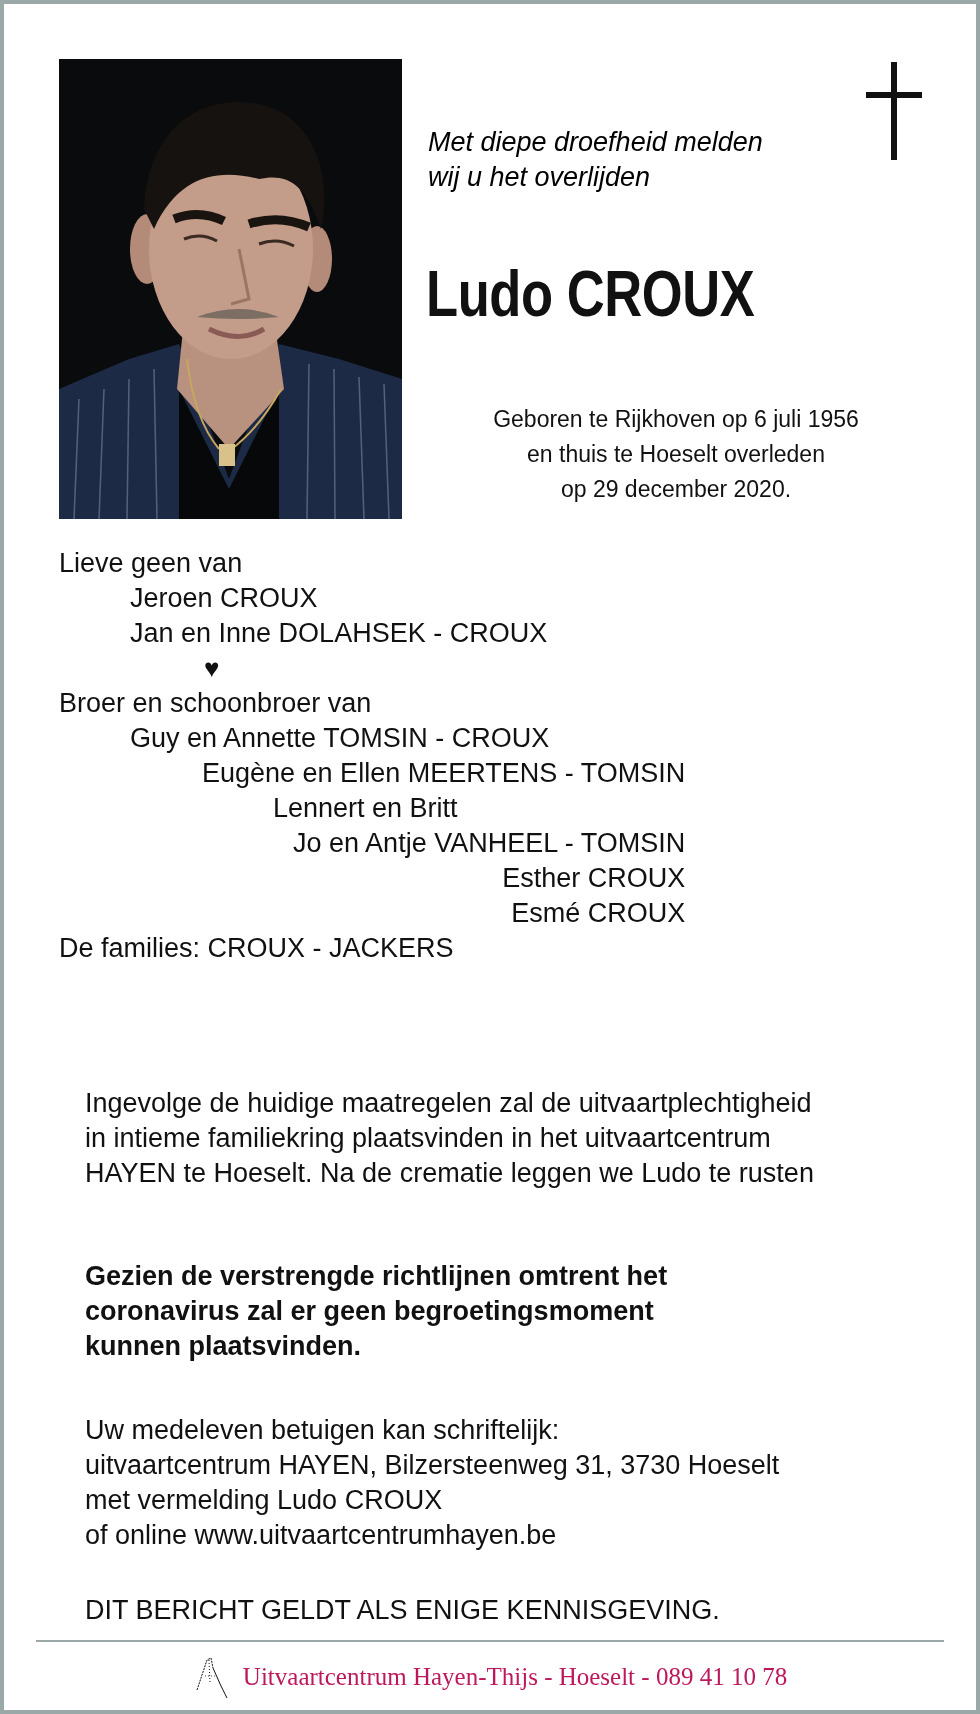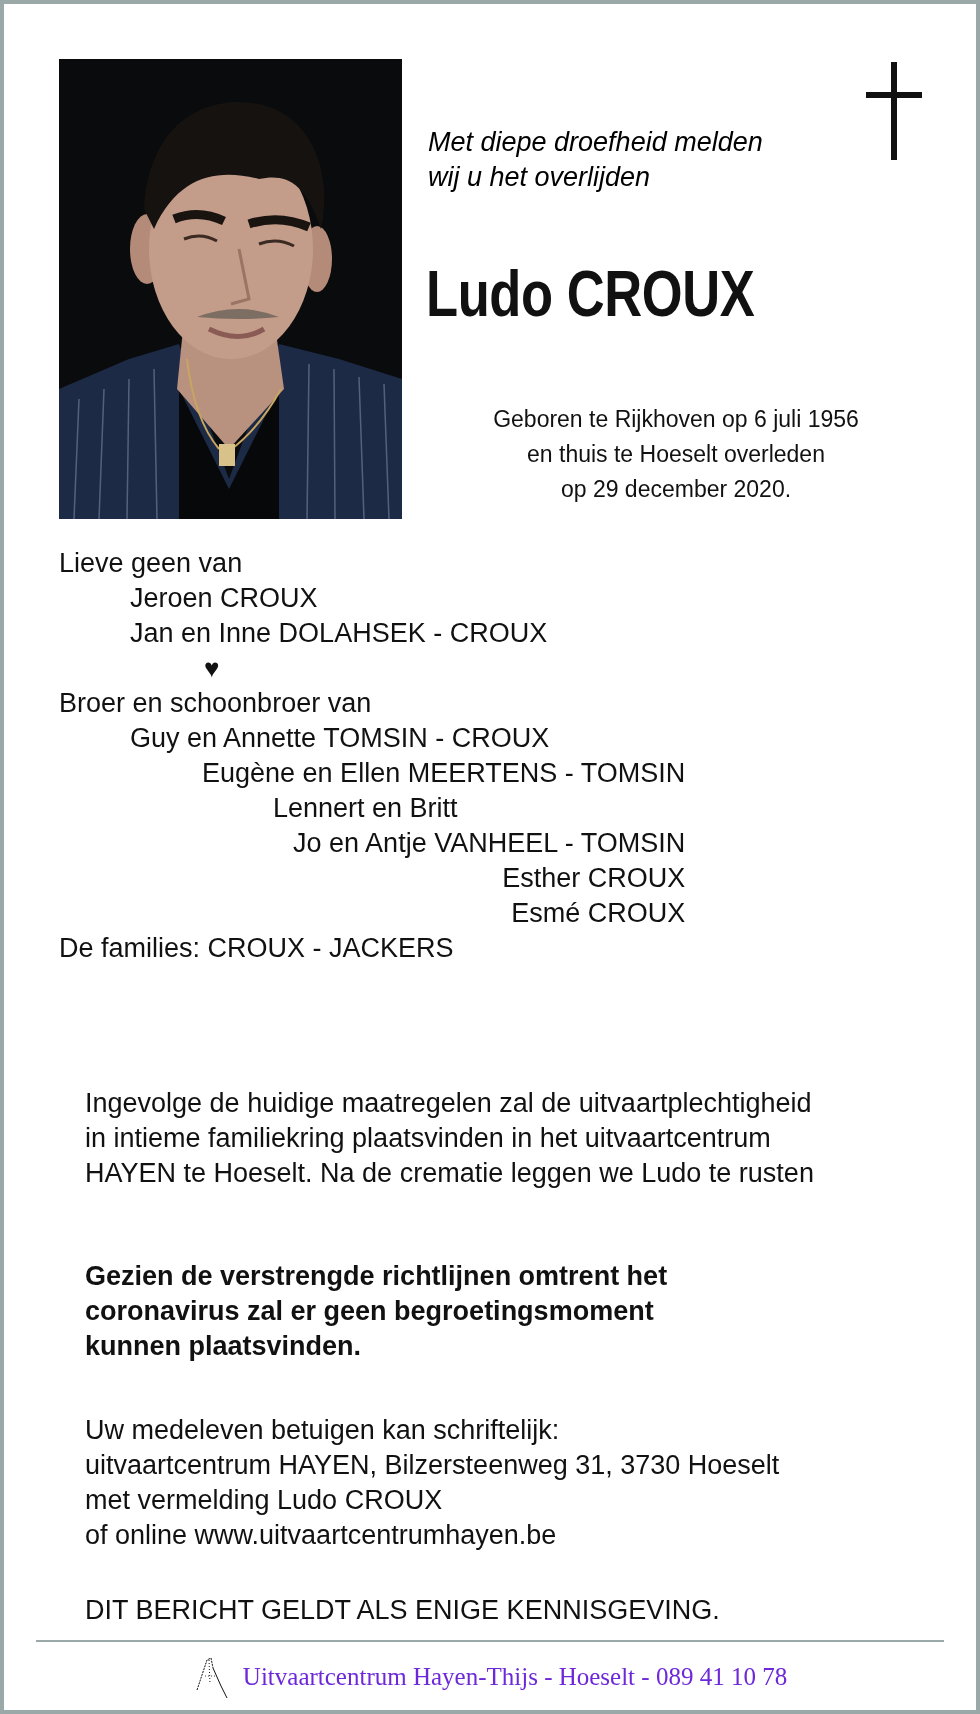--- a/index.html
+++ b/index.html
@@ -59,21 +59,21 @@
   .p-notice { top: 1589px; }
 
   .rule { position: absolute; left: 32px; right: 32px; top: 1636px; height: 2px; background: #9aa9a7; }
   .footer {
     position: absolute; left: 0; right: 0; top: 1648px; height: 50px;
     display: flex; justify-content: center; align-items: center;
   }
   .footer .logo { width: 40px; height: 46px; margin-right: 10px; }
   .footer .ftext {
     font-family: "Liberation Serif", "DejaVu Serif", serif;
-    font-size: 25px; color: #6d28d9; white-space: nowrap;
+    font-size: 25px; color: #be185d; white-space: nowrap;
   }
 </style>
 </head>
 <body>
 
 <div class="page">
 
   <div class="photo">
     <svg viewBox="0 0 343 460" preserveAspectRatio="none">
       <rect width="343" height="460" fill="#0a0b0d"></rect>

